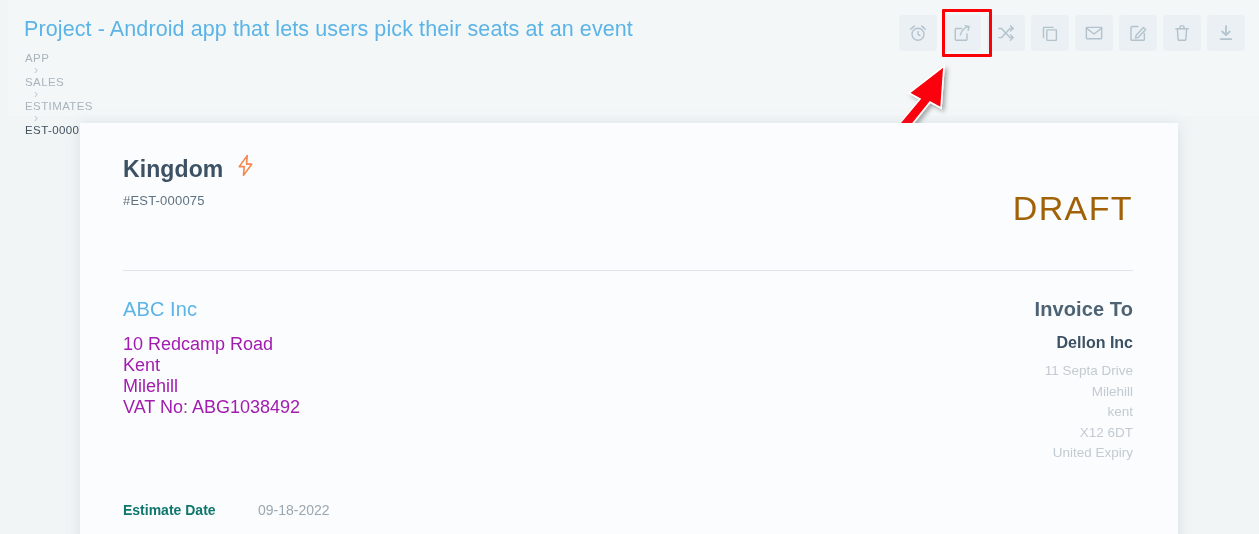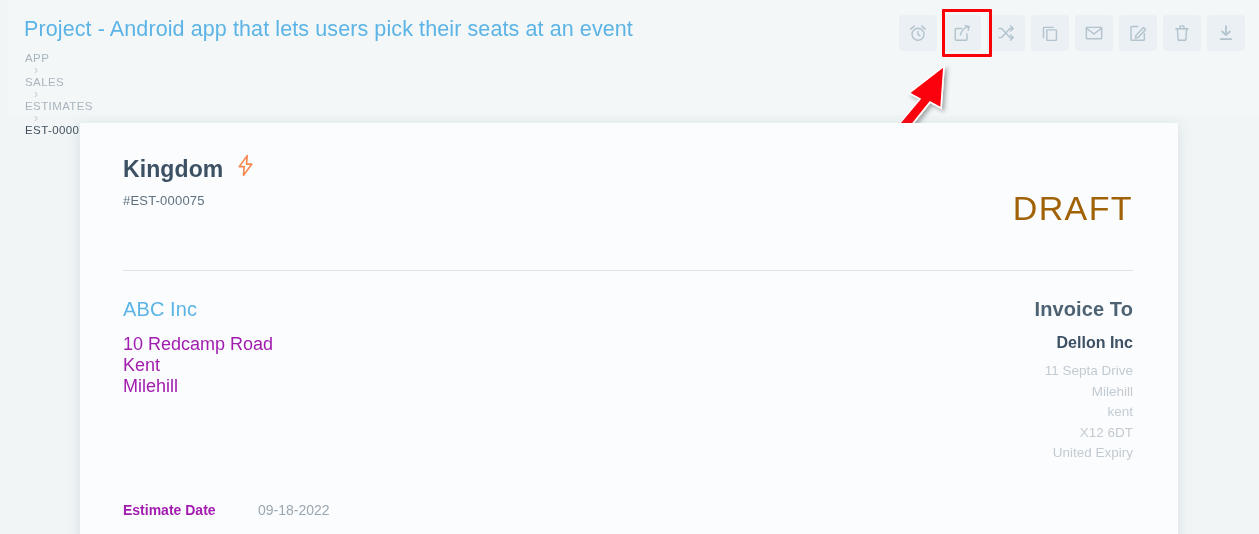--- a/index.html
+++ b/index.html
@@ -222,21 +222,21 @@
   .meta-table {
     margin-top: 38px;
     border-collapse: collapse;
   }
   .meta-table td {
     padding: 0 0 14px 0;
     font-size: 14px;
     vertical-align: top;
   }
   .meta-label {
-    color: #a21caf;
+    color: #0f766e;
     font-weight: bold;
     width: 135px;
     padding-left: 0;
   }
   .meta-value {
     color: #9aa7b1;
     text-align: center;
   }
 </style>
 </head>
@@ -374,20 +374,21 @@
     <div class="divider"></div>
 
     <div class="addr-row">
 
       <div class="addr-left">
         <div class="vendor-name">ABC Inc</div>
         <div class="addr-lines">
           <div>10 Redcamp Road</div>
           <div>Kent</div>
           <div>Milehill</div>
+          <div>VAT No: ABG1038492</div>
         </div>
       </div>
 
       <div class="addr-right">
         <div class="invoice-to-label">Invoice To</div>
         <div class="client-name">Dellon Inc</div>
         <div class="client-lines">
           <div>11 Septa Drive</div>
           <div>Milehill</div>
           <div>kent</div>

